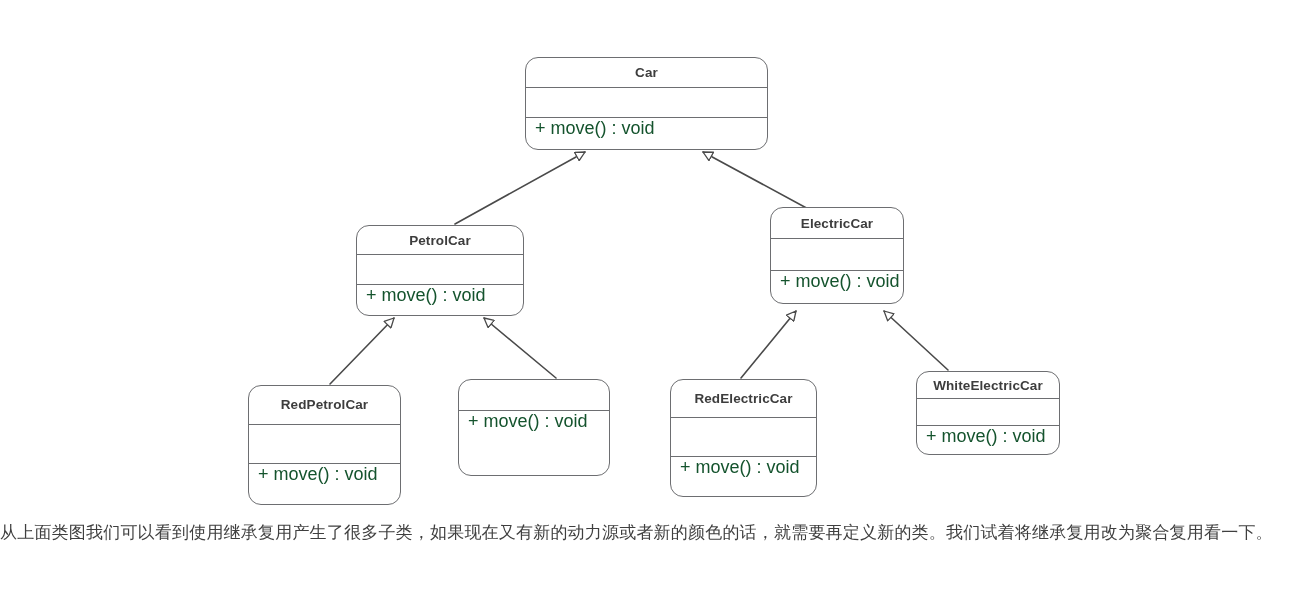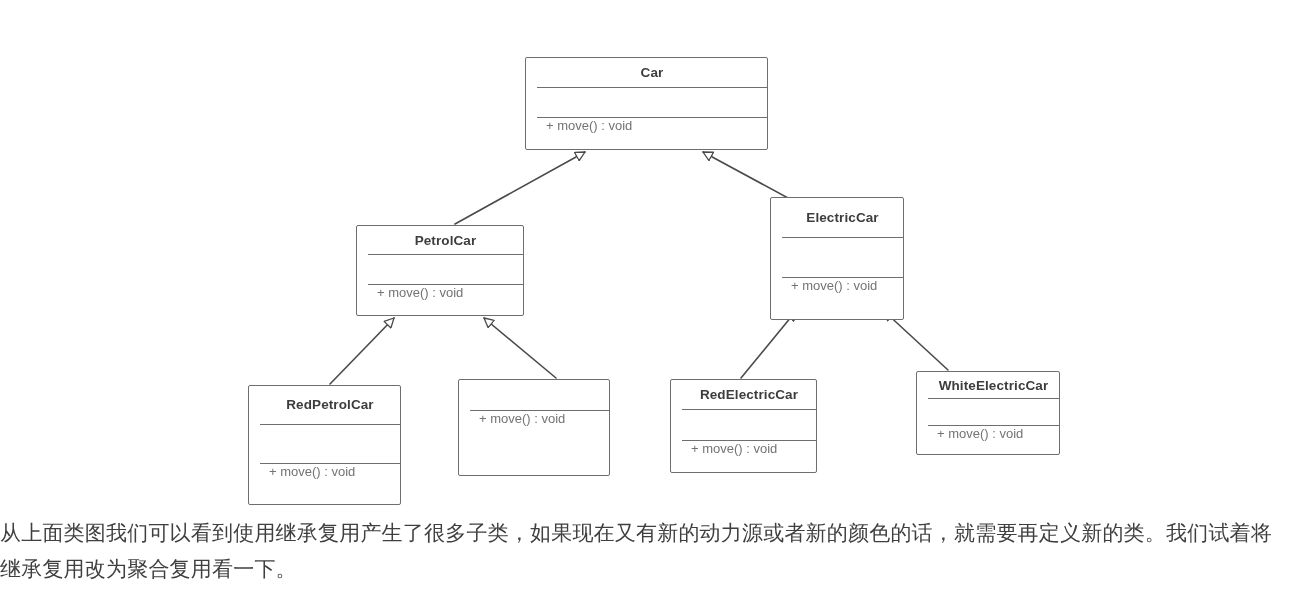--- a/index.html
+++ b/index.html
@@ -40,24 +40,23 @@
     width: 1293px;
     height: 500px;
     overflow: visible;
   }
 
   .uml-class {
     position: absolute;
     box-sizing: border-box;
     background: #ffffff;
     border: 1.6px solid #6d6e71;
-    border-radius: 2px;
+    border-radius: 13px;
     z-index: 2;
     overflow: hidden;
-    padding-left: 11px;
   }
   .uml-name {
     box-sizing: border-box;
     height: 33%;
     min-height: 27px;
     display: flex;
     align-items: center;
     justify-content: center;
     font-weight: bold;
     font-size: 13.5px;
@@ -71,32 +70,32 @@
     height: 33%;
     min-height: 26px;
     border-bottom: 1.4px solid #6d6e71;
   }
   .uml-ops {
     box-sizing: border-box;
     display: flex;
     align-items: center;
     flex: 1 1 auto;
     padding-left: 9px;
-    font-size: 13px;
-    color: #737373;
+    font-size: 18px;
+    color: #14532d;
     white-space: nowrap;
   }
 
   
   #caption {
     position: absolute;
     left: 0;
     top: 515px;
     width: 1293px;
-    font-size: 21px;
+    font-size: 17px;
     line-height: 36px;
     color: #3f3f3f;
     font-family: "Liberation Sans", sans-serif;
     letter-spacing: .2px;
   }
 </style>
 </head>
 <body>
 
 <div id="top-clip">———————————</div>
@@ -131,38 +130,38 @@
     <div class="uml-attrs"></div>
     <div class="uml-ops">+ move() : void</div>
   </div>
 
   <div class="uml-class" style="left:356px; top:225px; width:168px; height:91px;text-align:right;">
     <div class="uml-name">PetrolCar</div>
     <div class="uml-attrs"></div>
     <div class="uml-ops">+ move() : void</div>
   </div>
 
-  <div class="uml-class" style="left:770px; top:197px; width:134px; height:123px;">
+  <div class="uml-class" style="left:770px; top:207px; width:134px; height:97px;">
     <div class="uml-name">ElectricCar</div>
     <div class="uml-attrs"></div>
     <div class="uml-ops">+ move() : void</div>
   </div>
 
   <div class="uml-class" style="left:248px; top:385px; width:153px; height:120px;">
     <div class="uml-name">RedPetrolCar</div>
     <div class="uml-attrs"></div>
     <div class="uml-ops">+ move() : void</div>
   </div>
 
   <div class="uml-class" style="left:458px; top:379px; width:152px; height:97px;">
     <div class="uml-attrs"></div>
     <div class="uml-ops">+ move() : void</div>
   </div>
 
-  <div class="uml-class" style="left:670px; top:379px; width:147px; height:94px;">
+  <div class="uml-class" style="left:670px; top:379px; width:147px; height:118px;">
     <div class="uml-name">RedElectricCar</div>
     <div class="uml-attrs"></div>
     <div class="uml-ops">+ move() : void</div>
   </div>
 
   <div class="uml-class" style="left:916px; top:371px; width:144px; height:84px;">
     <div class="uml-name">WhiteElectricCar</div>
     <div class="uml-attrs"></div>
     <div class="uml-ops">+ move() : void</div>
   </div>

